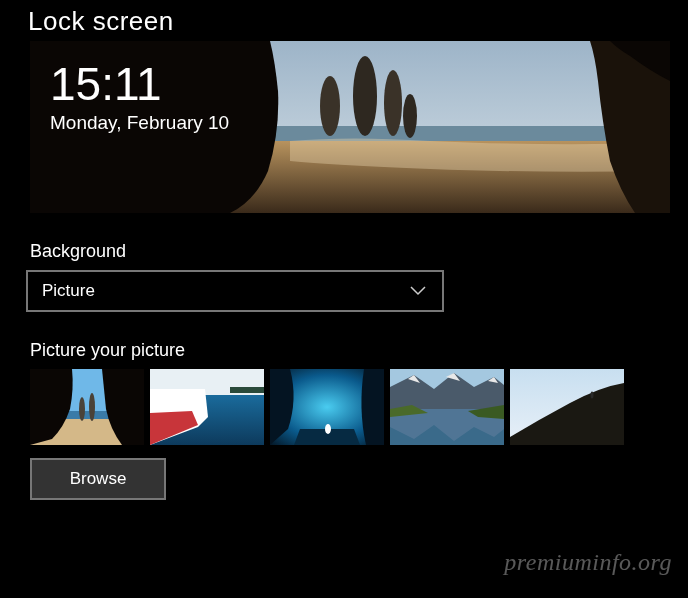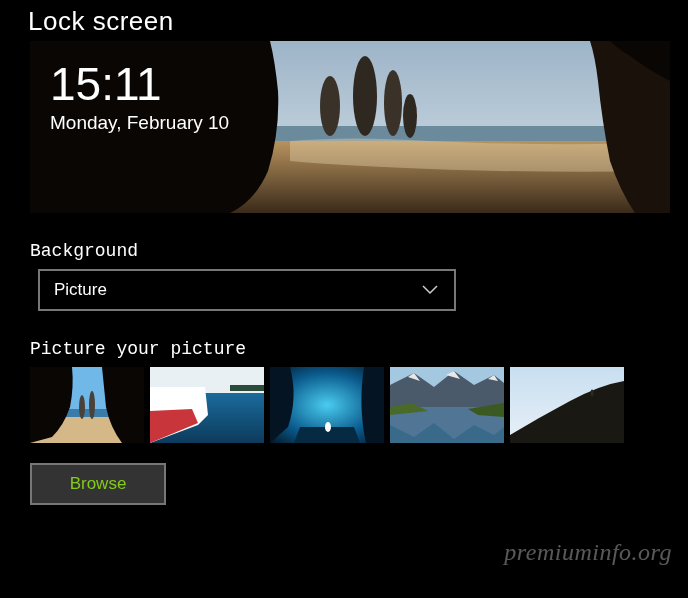--- a/index.html
+++ b/index.html
@@ -47,24 +47,23 @@
     }
     .preview-date {
       font-size: 19px;
       font-weight: 400;
       margin-top: 2px;
     }
     .section-label {
       font-size: 18px;
       font-weight: 400;
       margin: 28px 0 8px 30px;
-      font-family: Liberation Mono, monospace;
     }
     .dropdown {
-      margin-left: 38px;
+      margin-left: 26px;
       width: 418px;
       height: 42px;
       border: 2px solid #777;
       background: #000;
       display: flex;
       align-items: center;
       justify-content: space-between;
       padding: 0 14px;
       cursor: pointer;
     }
@@ -84,36 +83,36 @@
       margin: 8px 0 0 30px;
     }
     .thumb {
       width: 114px;
       height: 76px;
       background: #222;
       cursor: pointer;
       overflow: hidden;
     }
     .browse-btn {
-      margin: 20px 0 0 30px;
+      margin: 13px 0 0 30px;
       width: 136px;
       height: 42px;
       border: 2px solid #777;
       background: #333;
-      color: #84cc16;
+      color: #ffffff;
       font-size: 17px;
       font-family: inherit;
       cursor: pointer;
       display: flex;
       align-items: center;
       justify-content: center;
     }
     .watermark {
       position: absolute;
-      bottom: 32px;
+      bottom: 22px;
       right: 16px;
       font-family: 'Times New Roman', serif;
       font-size: 24px;
       font-style: italic;
       color: rgba(255,255,255,0.35);
       letter-spacing: 0.5px;
     }
   </style>
 </head>
 <body>

